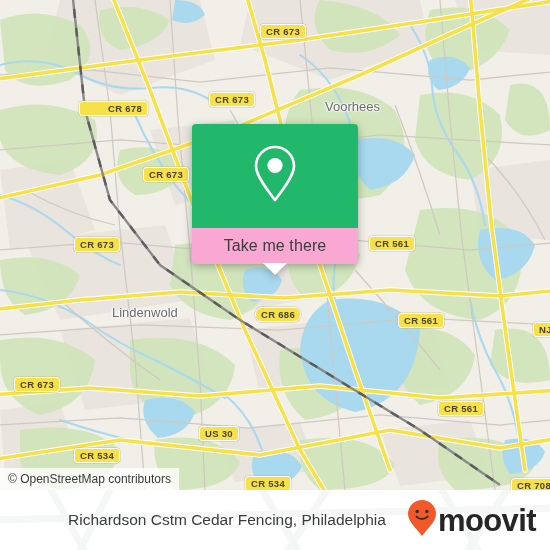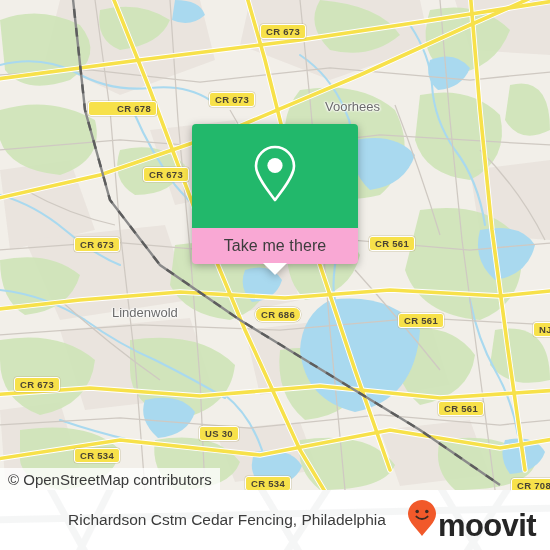--- a/index.html
+++ b/index.html
@@ -45,21 +45,21 @@
   }
 
   
   .attribution {
     position: absolute; left: 0; bottom: 0;
     height: 22px;
     padding: 0 8px;
     display: flex; align-items: center;
     background: rgba(255,255,255,.78);
     color: #3a3a3a;
-    font-size: 15px;
+    font-size: 12px;
     white-space: nowrap;
   }
 
   
   .callout {
     position: absolute;
     left: 192px; top: 124px;
     width: 166px;
     border-radius: 4px;
     filter: drop-shadow(0 2px 4px rgba(0,0,0,.30));
@@ -111,21 +111,21 @@
     position: relative;
     margin-left: 20px;
     color: #3c3c3c;
     font-size: 15.5px;
     white-space: nowrap;
   }
   .brand {
     position: absolute;
     right: 14px; top: 50%;
     transform: translateY(-50%);
-    display: flex; align-items: flex-end; gap: 1px;
+    display: flex; align-items: center; gap: 1px;
   }
   .brand-word {
     color: #262626;
     font-size: 31px;
     font-weight: bold;
     letter-spacing: -.6px;
     line-height: 1;
   }
 </style>
 </head>
@@ -257,21 +257,21 @@
         </g>
         <g fill="none" stroke="#5d5d5d" stroke-width="2.4" stroke-dasharray="9 10">
           <path d="M72 -10 L85 110 L110 200 L160 265 L240 320 L330 375 L420 430 L500 485"></path>
         </g>
       </g>
     </svg>
 
     <div>
       <span class="shield" style="left:260px;top:24px;">CR 673</span>
       <span class="shield" style="left:209px;top:92px;">CR 673</span>
-      <span class="shield" style="left:88px;top:101px;padding-left:28px;">CR 678</span>
+      <span class="shield" style="left:79px;top:101px;padding-left:28px;">CR 678</span>
       <span class="shield" style="left:143px;top:167px;">CR 673</span>
       <span class="shield" style="left:74px;top:237px;">CR 673</span>
       <span class="shield" style="left:369px;top:236px;">CR 561</span>
       <span class="shield" style="left:255px;top:307px;border-radius:7px;">CR 686</span>
       <span class="shield" style="left:398px;top:313px;">CR 561</span>
       <span class="shield" style="left:533px;top:322px;">NJ</span>
       <span class="shield" style="left:14px;top:377px;">CR 673</span>
       <span class="shield" style="left:199px;top:396px;margin-top:30px;">US 30</span>
       <span class="shield" style="left:438px;top:401px;">CR 561</span>
       <span class="shield" style="left:74px;top:448px;">CR 534</span>

